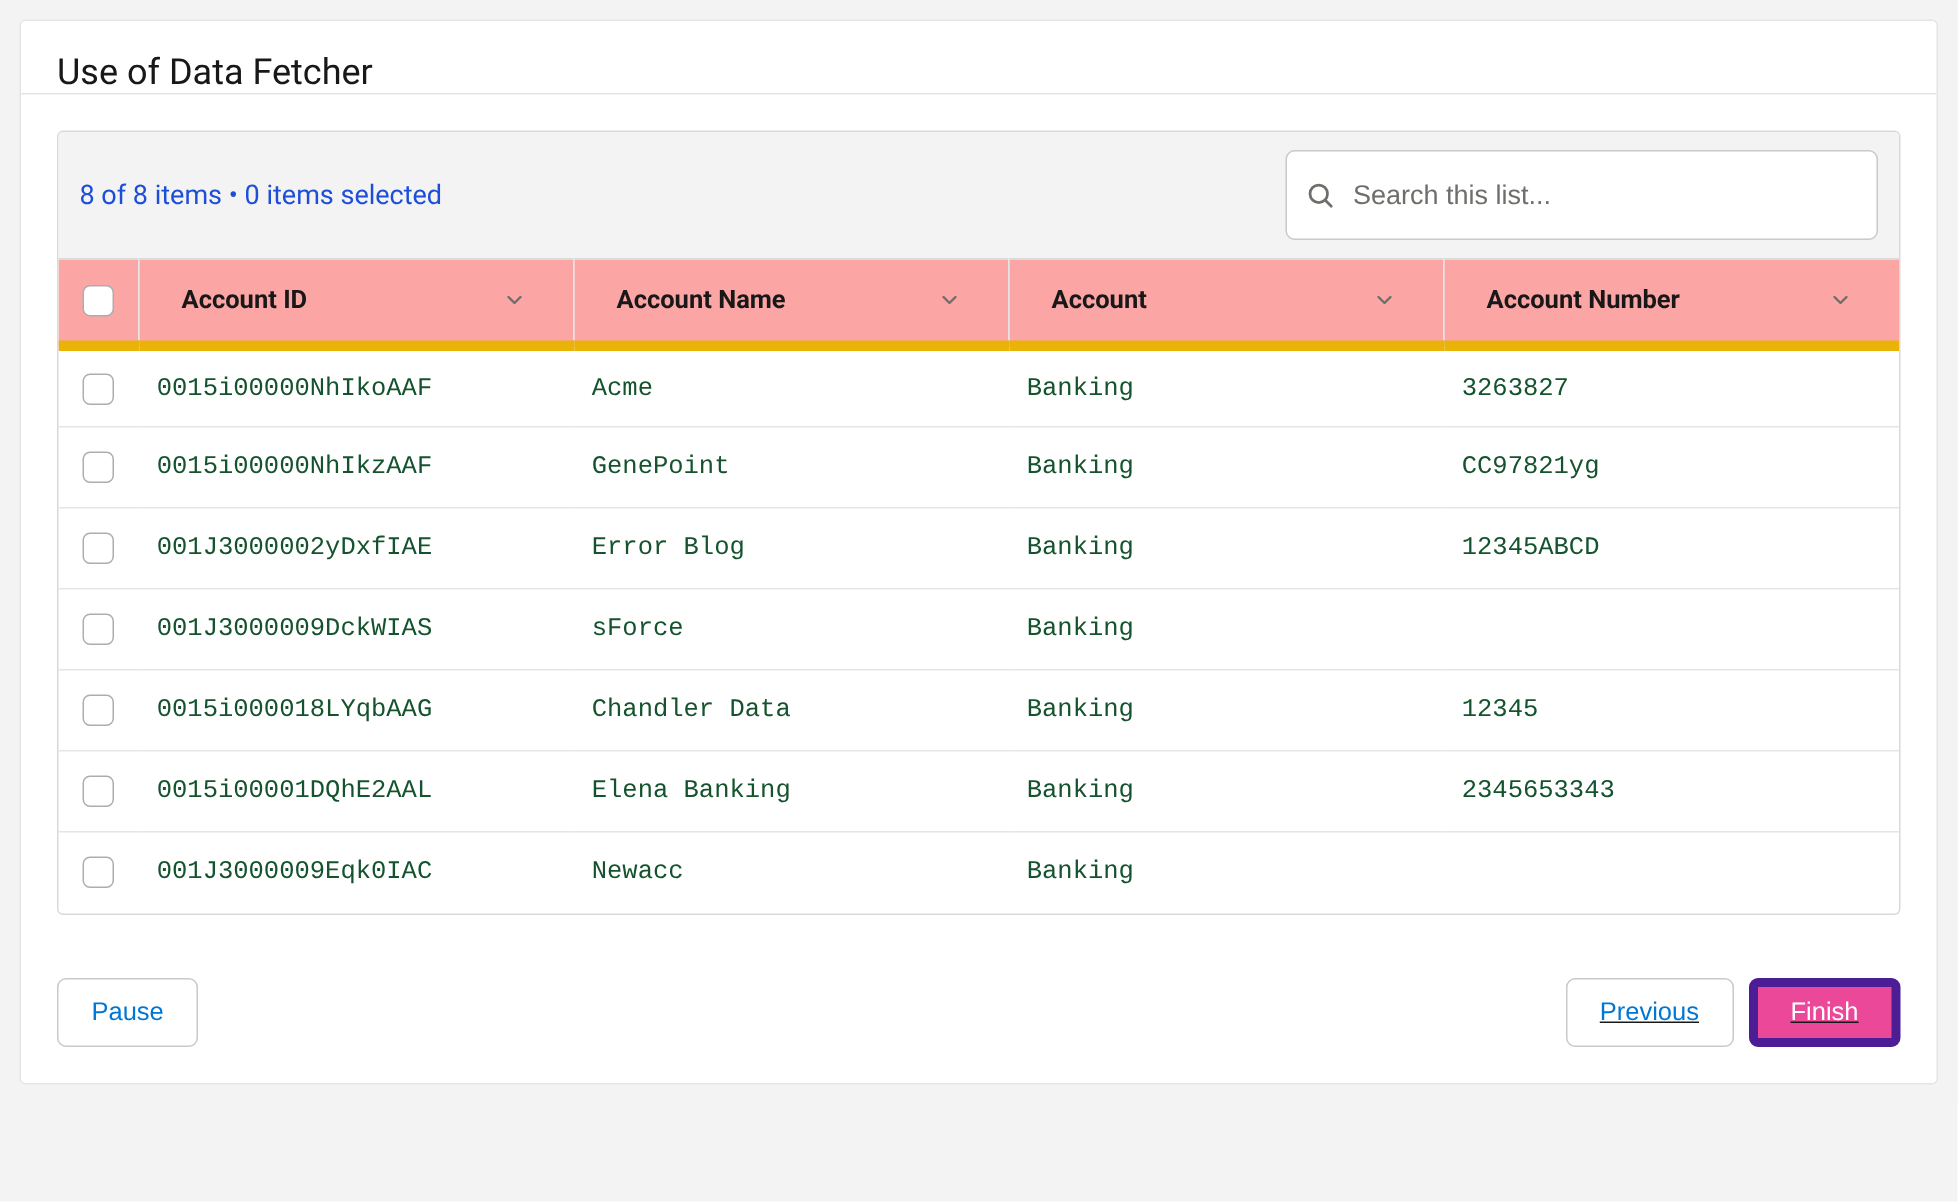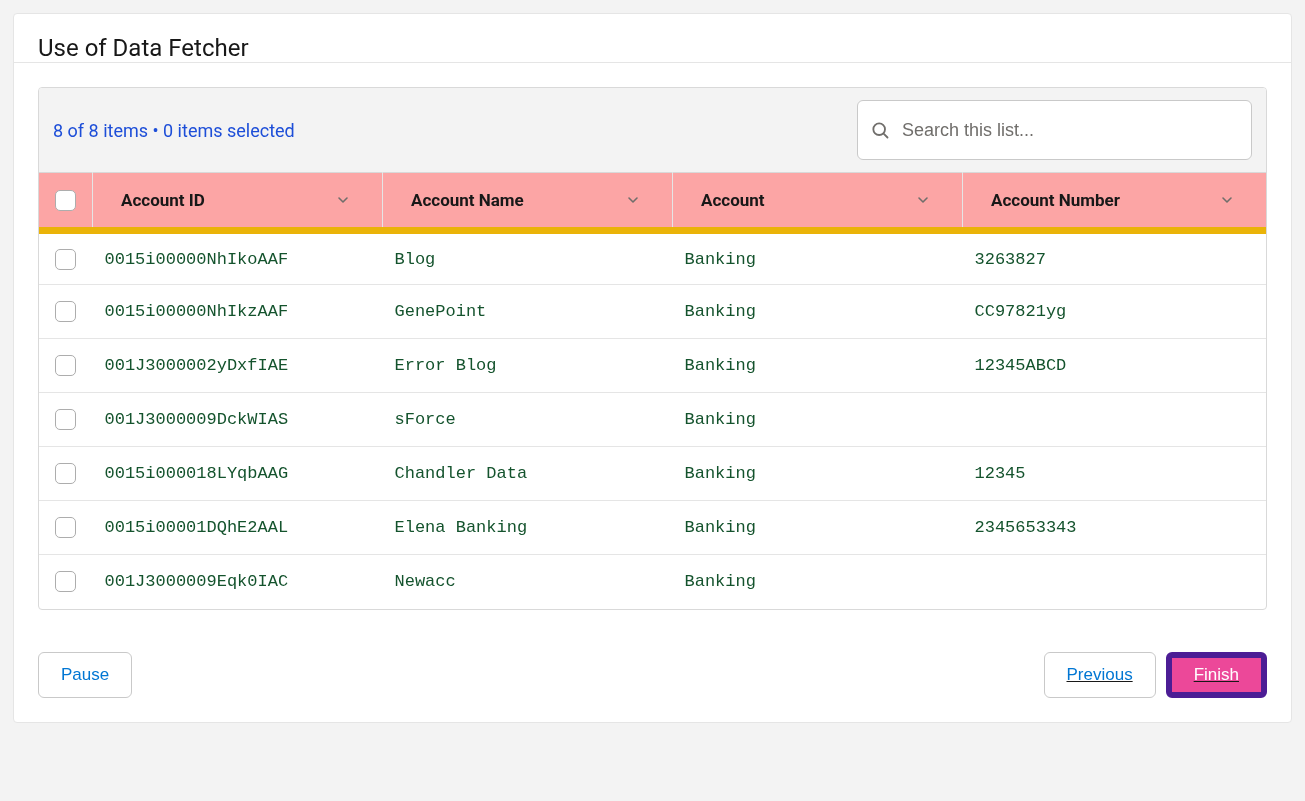--- a/index.html
+++ b/index.html
@@ -229,21 +229,21 @@
                       </svg>
                   </span>
                 </div>
               </th>
             </tr>
           </thead>
           <tbody id="tbody">
               <tr>
                 <td class="check-cell"><span class="chk"></span></td>
                 <td>0015i00000NhIkoAAF</td>
-                <td>Blog</td>
+                <td>Acme</td>
                 <td>Banking</td>
                 <td>3263827</td>
               </tr>
               <tr>
                 <td class="check-cell"><span class="chk"></span></td>
                 <td>0015i00000NhIkzAAF</td>
                 <td>GenePoint</td>
                 <td>Banking</td>
                 <td>CC97821yg</td>
               </tr>

